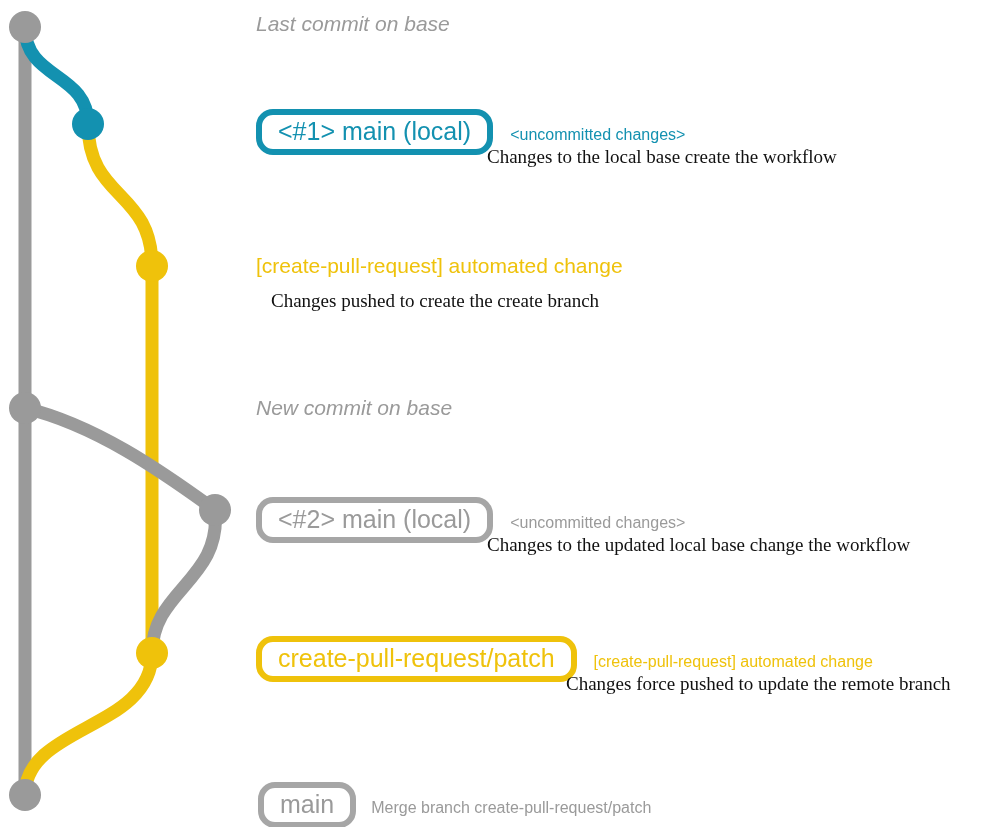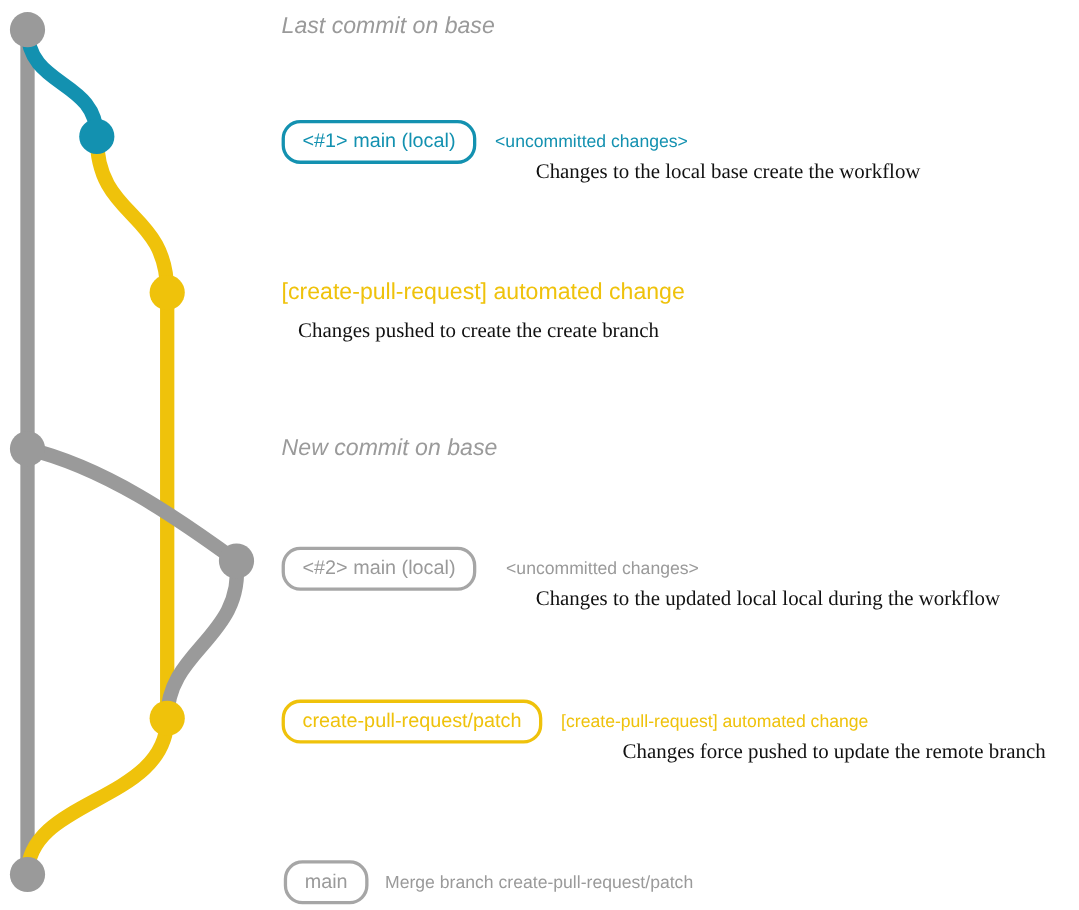--- a/index.html
+++ b/index.html
@@ -24,23 +24,23 @@
   }
   .row {
     position: absolute;
     display: flex;
     align-items: baseline;
   }
   
   .pill {
     display: inline-block;
     border-radius: 17px;
-    border: 3px solid #b91c1c;
+    border: 6px solid #b91c1c;
     padding: 4px 16px 6px 16px;
-    font-size: 18px;
+    font-size: 25px;
     line-height: 24px;
     font-family: "Liberation Sans", sans-serif;
     color: #999999;
     white-space: nowrap;
     background: #ffffff;
     box-sizing: border-box;
   }
   .pill.teal  { border-color: #1391b0; color: #1391b0; }
   .pill.yellow{ border-color: #efc20b; color: #efc20b; }
   .pill.gray  { border-color: #a6a6a6; color: #9a9a9a; }
@@ -112,25 +112,25 @@
   <span class="pill teal">&lt;#1&gt; main (local)</span>
   <span class="subject teal" style="margin-left:17px;">&lt;uncommitted changes&gt;</span>
 </div>
 <div class="desc" style="left:487px; top:146px;">Changes to the local base create the workflow</div>
 
 <div class="caption yellow" style="left:256px; top:254px;">[create-pull-request] automated change</div>
 <div class="desc" style="left:271px; top:290px;">Changes pushed to create the create branch</div>
 
 <div class="caption gray" style="left:256px; top:396px;">New commit on base</div>
 
-<div class="row" style="left:256px; top:497px;gap:10px;">
+<div class="row" style="left:256px; top:497px;">
   <span class="pill gray">&lt;#2&gt; main (local)</span>
   <span class="subject gray" style="margin-left:17px;">&lt;uncommitted changes&gt;</span>
 </div>
-<div class="desc" style="left:487px; top:534px;">Changes to the updated local local during the workflow</div>
+<div class="desc" style="left:487px; top:534px;">Changes to the updated local base change the workflow</div>
 
 <div class="row" style="left:256px; top:636px;">
   <span class="pill yellow">create-pull-request/patch</span>
   <span class="subject yellow" style="margin-left:17px;">[create-pull-request] automated change</span>
 </div>
 <div class="desc" style="left:566px; top:673px;">Changes force pushed to update the remote branch</div>
 
 <div class="row" style="left:258px; top:782px;">
   <span class="pill gray">main</span>
   <span class="subject gray" style="margin-left:15px;">Merge branch create-pull-request/patch</span>

